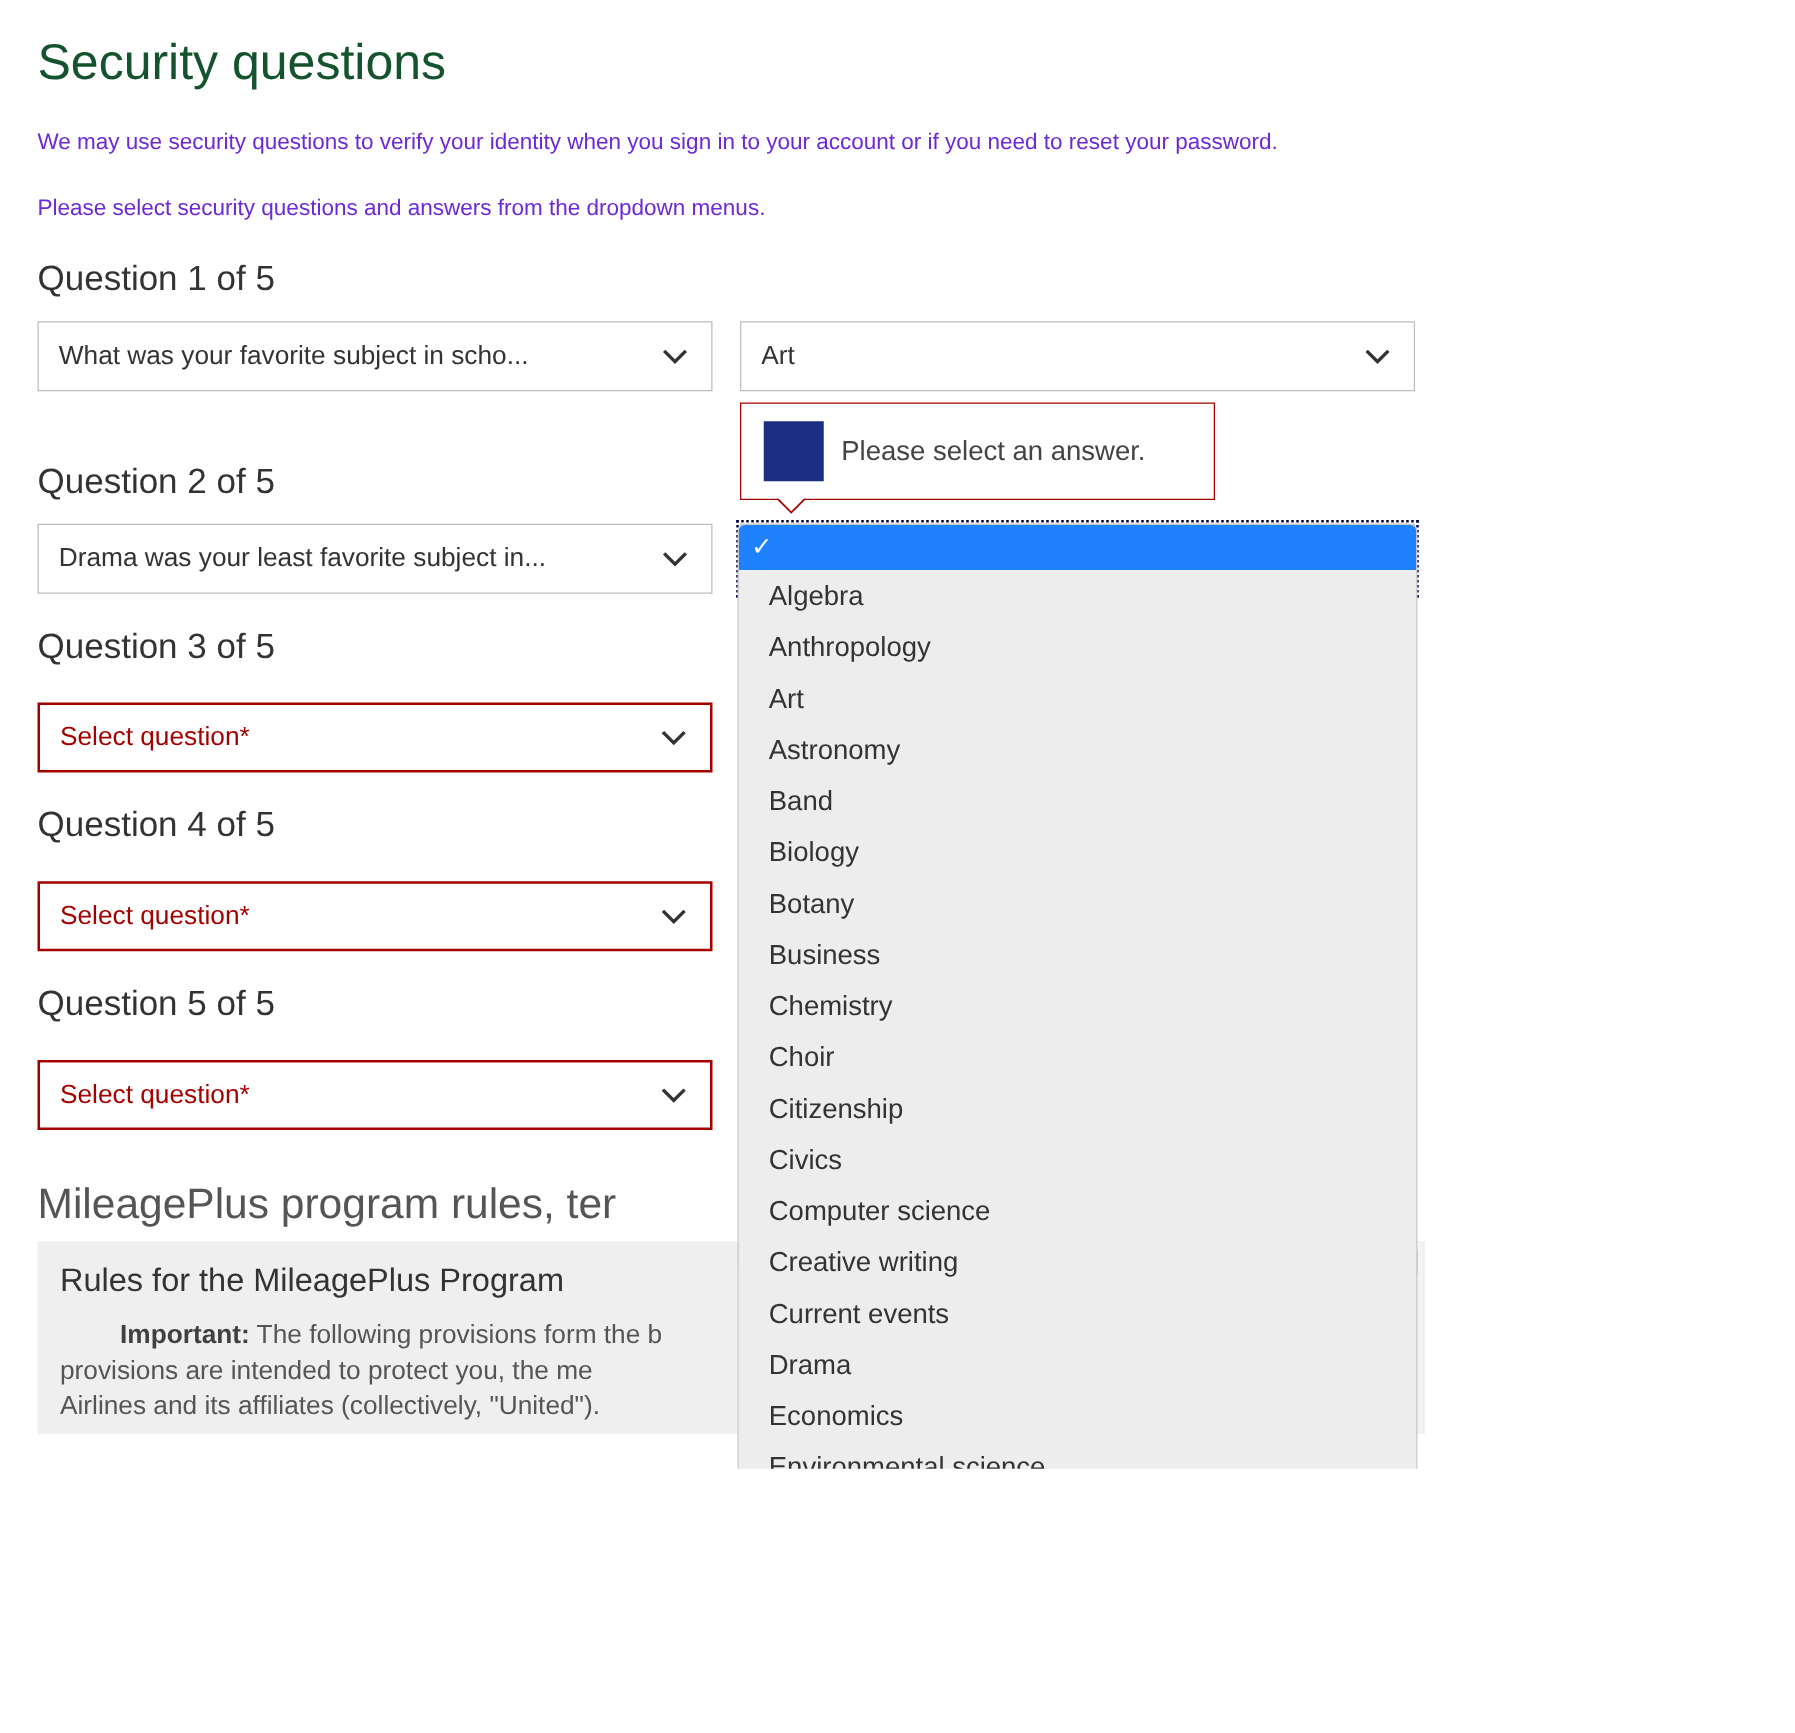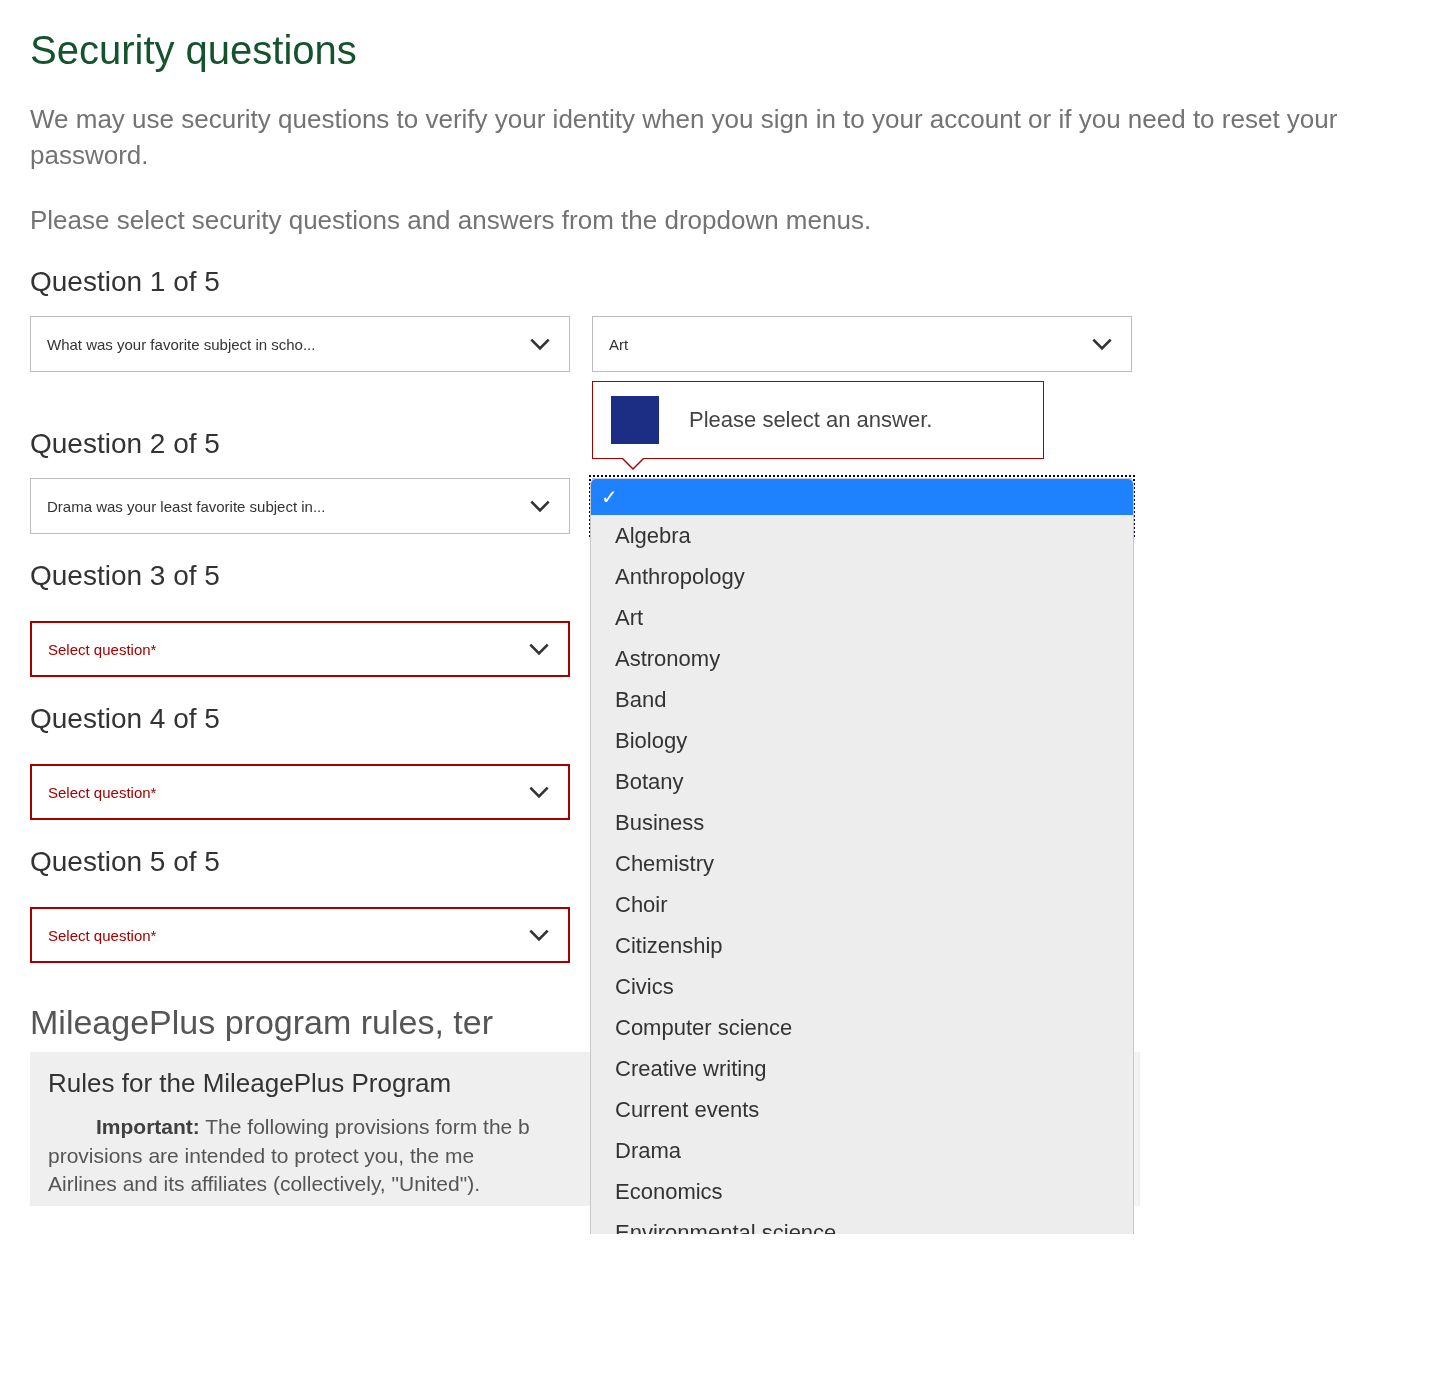--- a/index.html
+++ b/index.html
@@ -11,22 +11,22 @@
     width: 1436px;
     background: #fff;
   }
   h1.page-title {
     font-weight: 300;
     font-size: 40px;
     color: #14532d;
     margin: 0 0 28px 0;
   }
   p.intro {
-    font-size: 26px;
-    color: #737373;
+    font-size: 18px;
+    color: #6d28d9;
     margin: 0 0 28px 0;
     line-height: 1.4;
   }
   h2.q-heading {
     font-size: 28px;
     font-weight: 400;
     color: #333;
     margin: 26px 0 18px 0;
   }
   .row {
@@ -35,21 +35,21 @@
     position: relative;
   }
   .dropdown {
     height: 56px;
     border: 1px solid #bdbdbd;
     background: #fff;
     display: flex;
     align-items: center;
     justify-content: space-between;
     padding: 0 16px;
-    font-size: 15px;
+    font-size: 21px;
     color: #333;
     cursor: pointer;
     position: relative;
   }
   .dropdown.question { width: 540px; }
   .dropdown.answer   { width: 540px; }
   .dropdown.error {
     border: 2px solid #a50000;
     color: #a50000;
     margin-top: 11px;
@@ -61,27 +61,27 @@
   .chev {
     width: 26px;
     height: 26px;
     flex: none;
   }
   .chev svg { display:block; }
   .tooltip {
     position: absolute;
     top: 65px;
     left: 562px;
-    width: 452px;
+    width: 380px;
     border: 1px solid #a50000;
     background: #fff;
     padding: 14px 18px 14px 18px;
     display: flex;
     align-items: center;
-    gap: 30px;
+    gap: 14px;
     font-size: 22px;
     color: #444;
     z-index: 5;
   }
   .tooltip::before {
     content: "";
     position: absolute;
     bottom: -12px;
     left: 28px;
     width: 0; height: 0;

